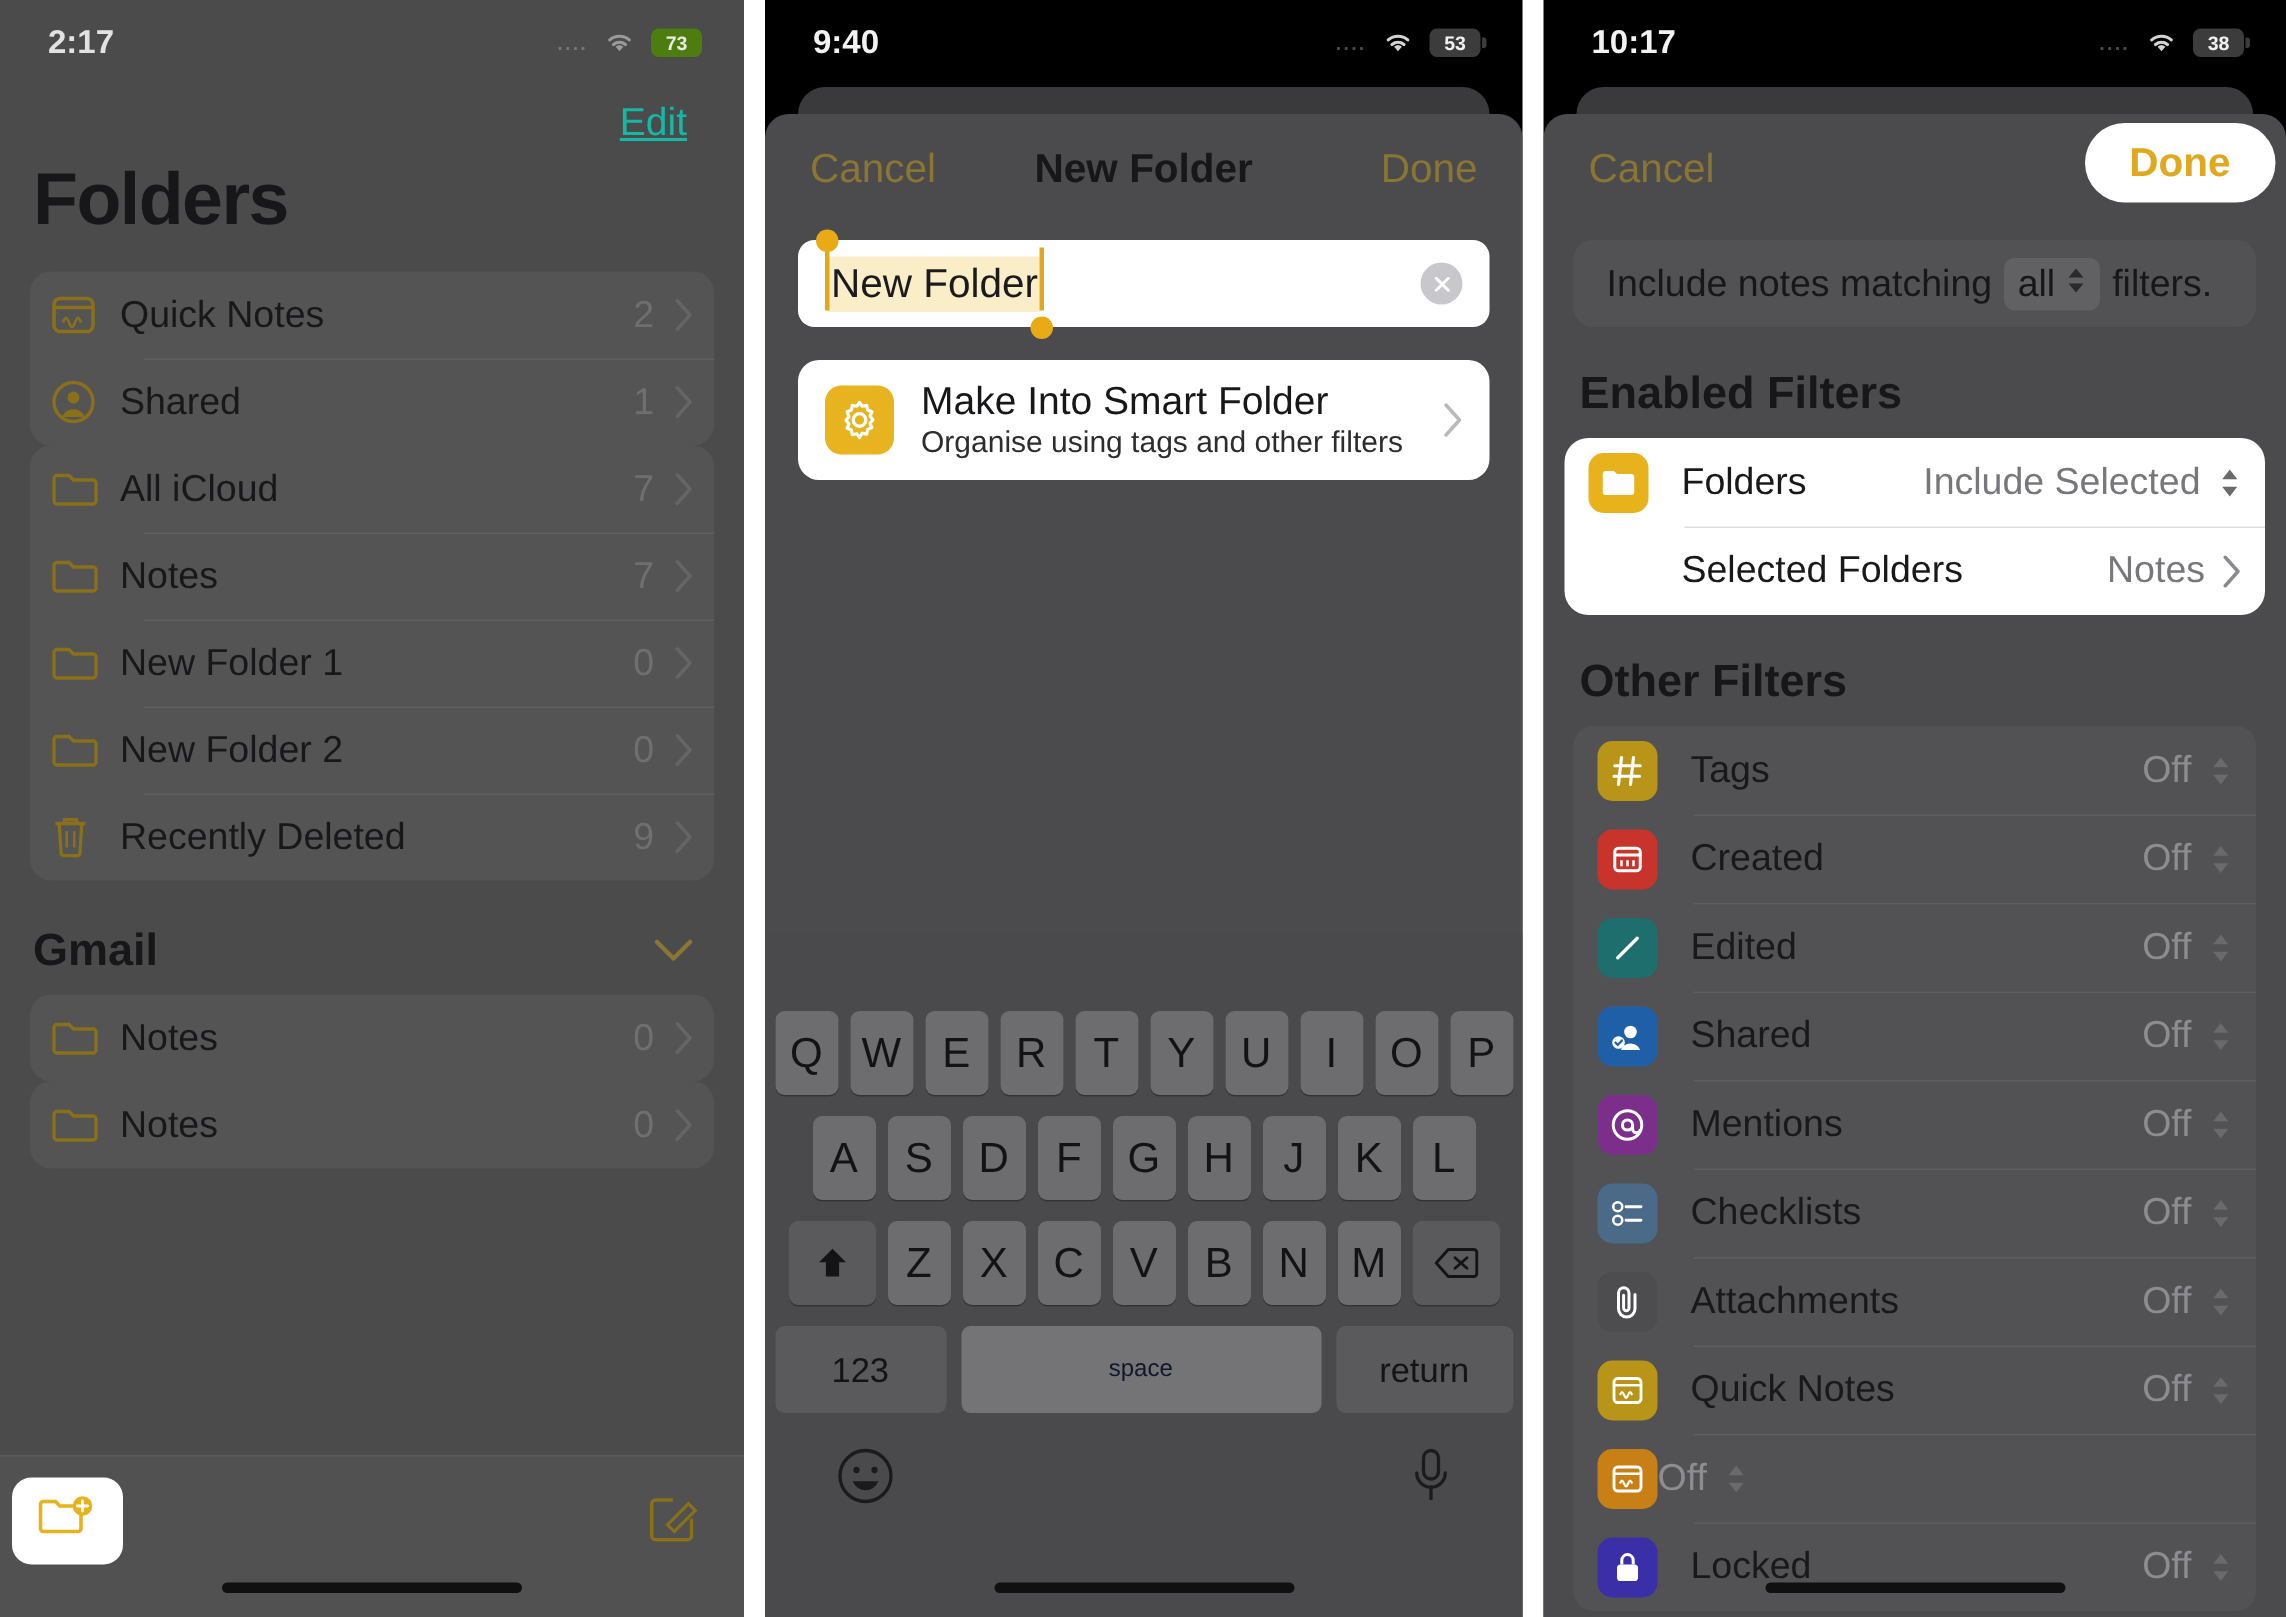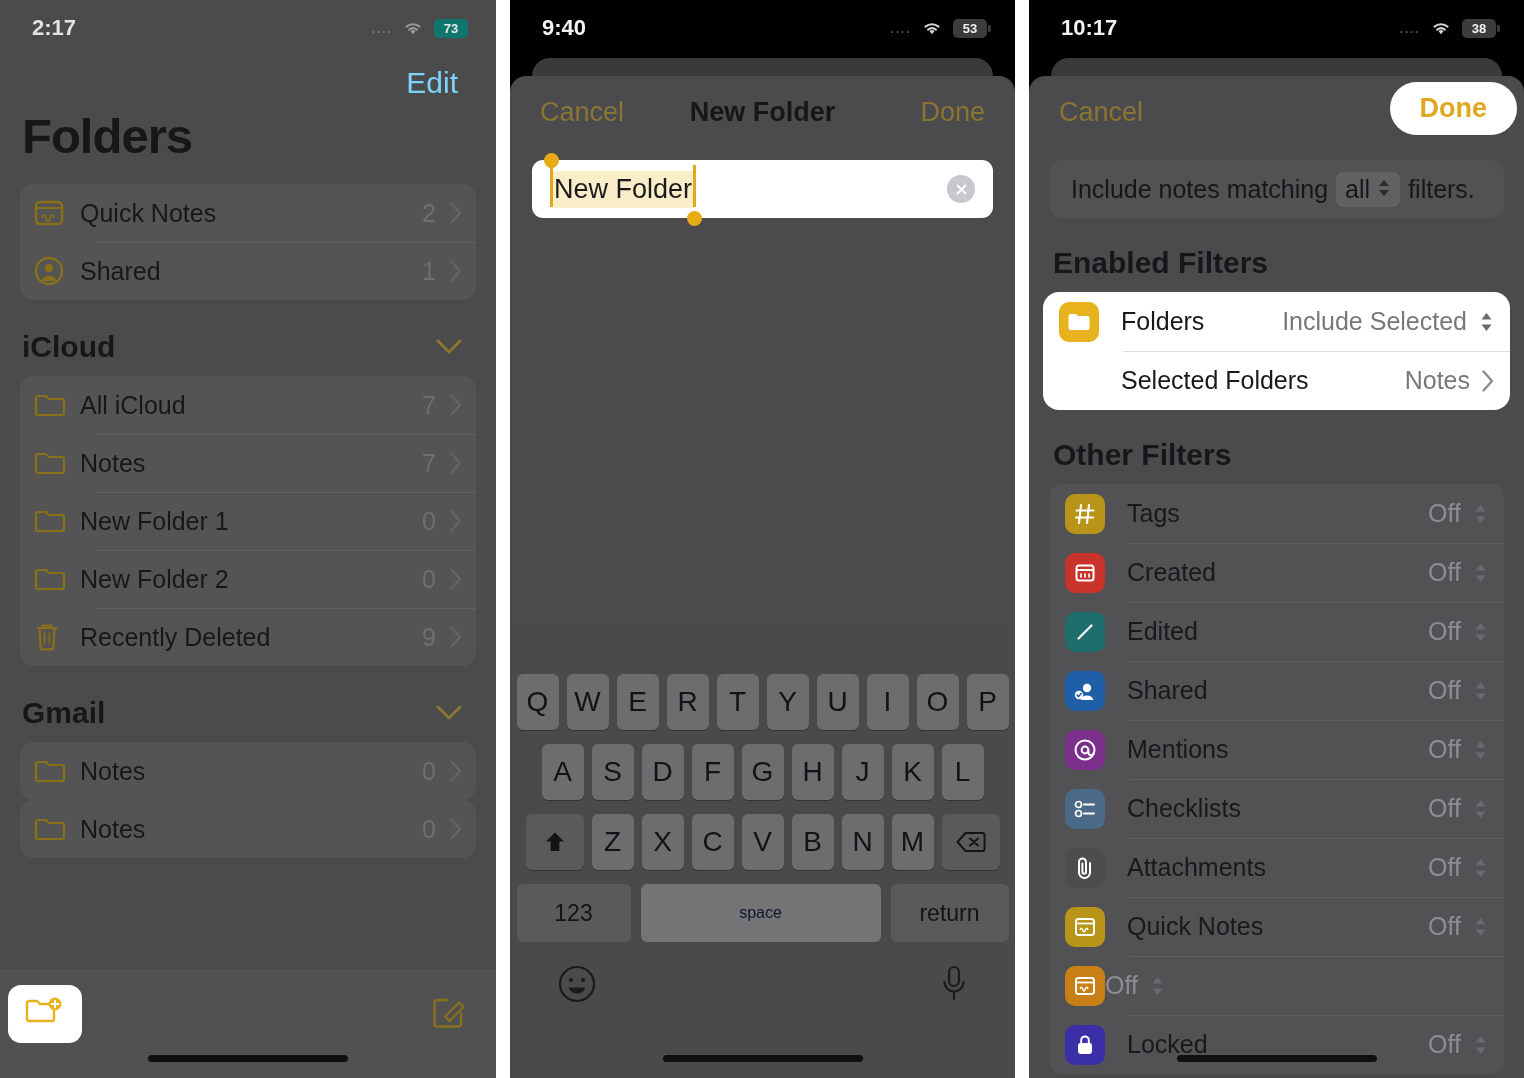--- a/index.html
+++ b/index.html
@@ -54,28 +54,28 @@
   }
   .batt::after {
     content:''; position:absolute; right:-4px; top:6px;
     width:3px; height:7px; border-radius:0 2px 2px 0;
   }
 
   
   .p1 { background: #4b4b4b; height:100%; position:relative; }
   .p1 .statusbar { color: #e2e2e2; }
   .p1 .sb-dots { color:#9a9a9a; }
-  .p1 .batt { background:#0f766e; color:#e9e9e9; }
+  .p1 .batt { background:#4d7c0f; color:#e9e9e9; }
   .p1 .batt::after { background:#4a4a4a; }
 
   .p1-editrow {
     display:flex; justify-content:flex-end;
     padding: 10px 38px 6px 0;
   }
-  .p1-edit { font-size: 30px; color:#7dd3fc; }
+  .p1-edit { font-size: 26px; color:#14b8a6;text-decoration:underline; }
 
   .p1-title {
     font-size: 49px; font-weight: bold; color:#17171a;
     padding: 2px 0 20px 22px; letter-spacing:-1px;
   }
 
   .grp {
     background: rgba(255,255,255,0.055);
     border-radius: 14px;
     margin: 0 20px 0 20px;
@@ -338,28 +338,20 @@
         <span class="row-label">Shared</span>
         <span class="row-count">1</span>
         <span class="row-chev">
           <svg width="12" height="22" viewBox="0 0 12 22">
               <path d="M1.5 1.5L10 11l-8.5 9.5" stroke="#656568" stroke-width="2.3" fill="none" stroke-linecap="round" stroke-linejoin="round"></path>
             </svg>
         </span>
       </div>
     </div>
 
-    <div class="sect-head">
-      <span class="sect-title">iCloud</span>
-      <span class="sect-chev">
-        <svg width="26" height="16" viewBox="0 0 26 16">
-            <path d="M2 2l11 11L24 2" stroke="#8a7533" stroke-width="3" fill="none" stroke-linecap="round" stroke-linejoin="round"></path>
-          </svg>
-      </span>
-    </div>
     <div class="grp">
       <div class="row">
         <span class="row-ico">
           <svg width="32" height="26" viewBox="0 0 32 26">
               <path d="M2 6a2 2 0 0 1 2-2h8l3 3h13a2 2 0 0 1 2 2v12a2 2 0 0 1-2 2H4a2 2 0 0 1-2-2z" fill="none" stroke="#8a7019" stroke-width="2.2"></path>
             </svg>
         </span>
         <span class="row-label">All iCloud</span>
         <span class="row-count">7</span>
         <span class="row-chev">
@@ -519,20 +511,37 @@
 
       <div class="name-field">
         <span class="name-sel">New Folder<span class="caret-l"></span><span class="knob tl"></span><span class="caret-r"></span><span class="knob br"></span></span>
         <span class="clear-btn">
           <svg width="17" height="17" viewBox="0 0 17 17">
               <path d="M4.5 4.5l8 8M12.5 4.5l-8 8" stroke="#fff" stroke-width="2" stroke-linecap="round"></path>
             </svg>
         </span>
       </div>
 
+      <div class="smart-card">
+        <span class="smart-ico">
+          <svg width="30" height="30" viewBox="0 0 30 30">
+            <circle cx="15" cy="15" r="4.2" fill="none" stroke="#fff" stroke-width="2.2"></circle>
+            <path d="M15 3.2l1.7 2.6 3.1-.6 .6 3.1 2.9 1.2-1.3 2.9 2 2.4-2 2.4 1.3 2.9-2.9 1.2-.6 3.1-3.1-.6L15 26.8l-1.7-2.6-3.1.6-.6-3.1-2.9-1.2 1.3-2.9-2-2.4 2-2.4L6.7 9.5l2.9-1.2.6-3.1 3.1.6z" fill="none" stroke="#fff" stroke-width="2.1" stroke-linejoin="round"></path>
+          </svg>
+        </span>
+        <span class="smart-txt">
+          <span class="smart-t1" style="display:block">Make Into Smart Folder</span>
+          <span class="smart-t2" style="display:block">Organise using tags and other filters</span>
+        </span>
+        <span class="smart-chev">
+          <svg width="13" height="24" viewBox="0 0 13 24">
+              <path d="M2 2l9 10-9 10" stroke="#b8b8bd" stroke-width="2.3" fill="none" stroke-linecap="round" stroke-linejoin="round"></path>
+            </svg>
+        </span>
+      </div>
 
       <div class="kb">
         <div class="kb-rows">
           <div class="kb-row r1">
             <span class="key">Q</span>
             <span class="key">W</span>
             <span class="key">E</span>
             <span class="key">R</span>
             <span class="key">T</span>
             <span class="key">Y</span>

